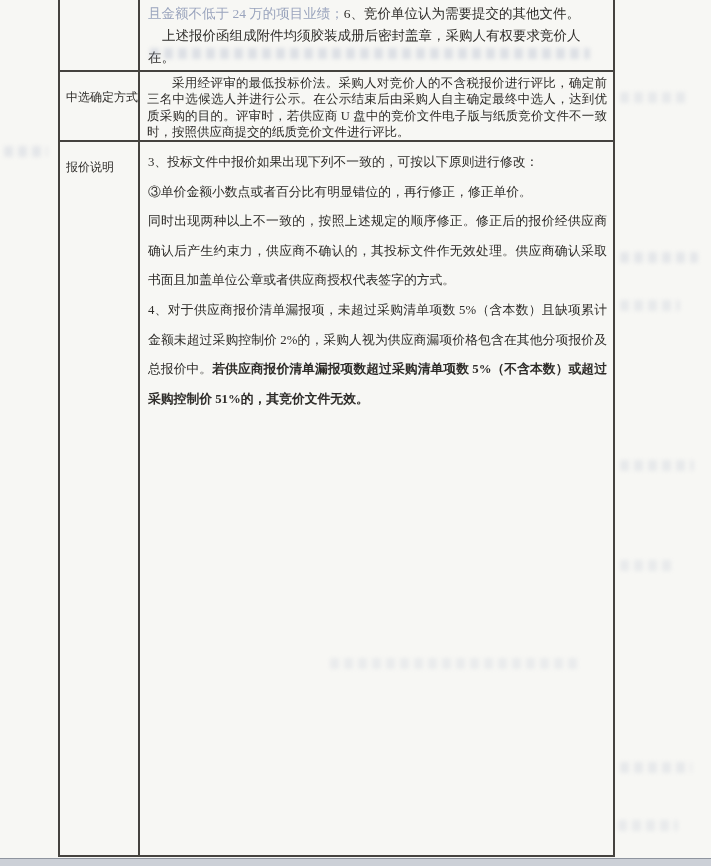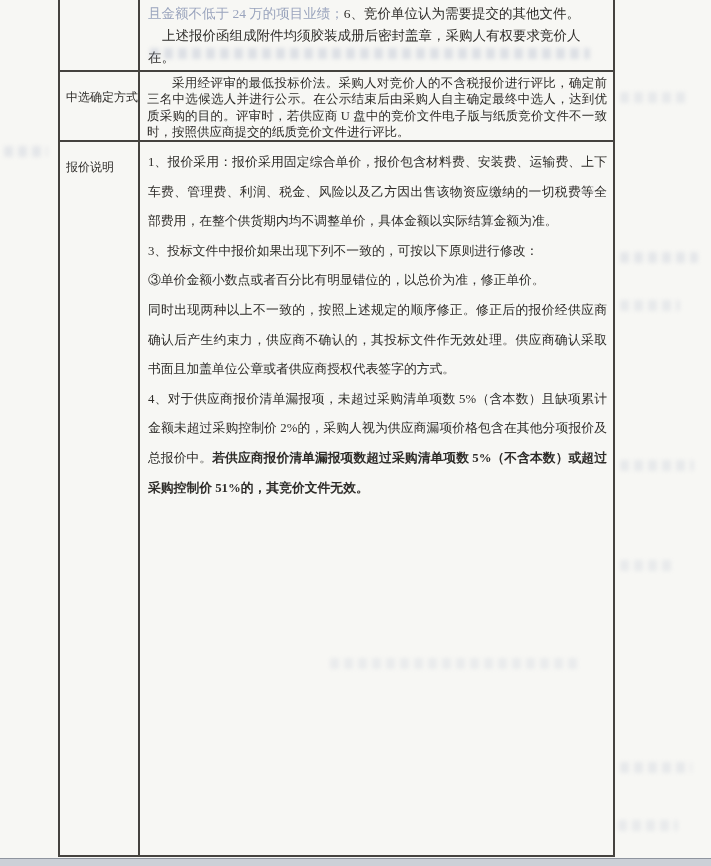--- a/index.html
+++ b/index.html
@@ -89,23 +89,22 @@
       <div class="cell-content">
         <p>采用经评审的最低投标价法。采购人对竞价人的不含税报价进行评比，确定前三名中选候选人并进行公示。在公示结束后由采购人自主确定最终中选人，达到优质采购的目的。评审时，若供应商 U 盘中的竞价文件电子版与纸质竞价文件不一致时，按照供应商提交的纸质竞价文件进行评比。</p>
       </div>
     </div>
 
     <div class="t-row r3">
       <div class="cell-label">
         <span class="lbl">报价说明</span>
       </div>
       <div class="cell-content">
-        <p>1、报价采用：报价采用固定综合单价，报价包含材料费、安装费、运输费、上下车费、管理费、利润、税金、风险以及乙方因出售该物资应缴纳的一切税费等全部费用，在整个供货期内均不调整单价，具体金额以实际结算金额为准。</p>
         <p>3、投标文件中报价如果出现下列不一致的，可按以下原则进行修改：</p>
-        <p>③单价金额小数点或者百分比有明显错位的，以总价为准，修正单价。</p>
+        <p>③单价金额小数点或者百分比有明显错位的，再行修正，修正单价。</p>
         <p>同时出现两种以上不一致的，按照上述规定的顺序修正。修正后的报价经供应商确认后产生约束力，供应商不确认的，其投标文件作无效处理。供应商确认采取书面且加盖单位公章或者供应商授权代表签字的方式。</p>
         <p><span>4、对于供应商报价清单漏报项，未超过采购清单项数 5%（含本数）且缺项累计金额未超过采购控制价 2%的，采购人视为供应商漏项价格包含在其他分项报价及总报价中。</span><b>若供应商报价清单漏报项数超过采购清单项数 5%（不含本数）或超过采购控制价 51%的，其竞价文件无效。</b></p>
       </div>
     </div>
 
   </div>
 
   <div class="ghost g1"></div>
   <div class="ghost g2"></div>
   <div class="ghost g3"></div>

